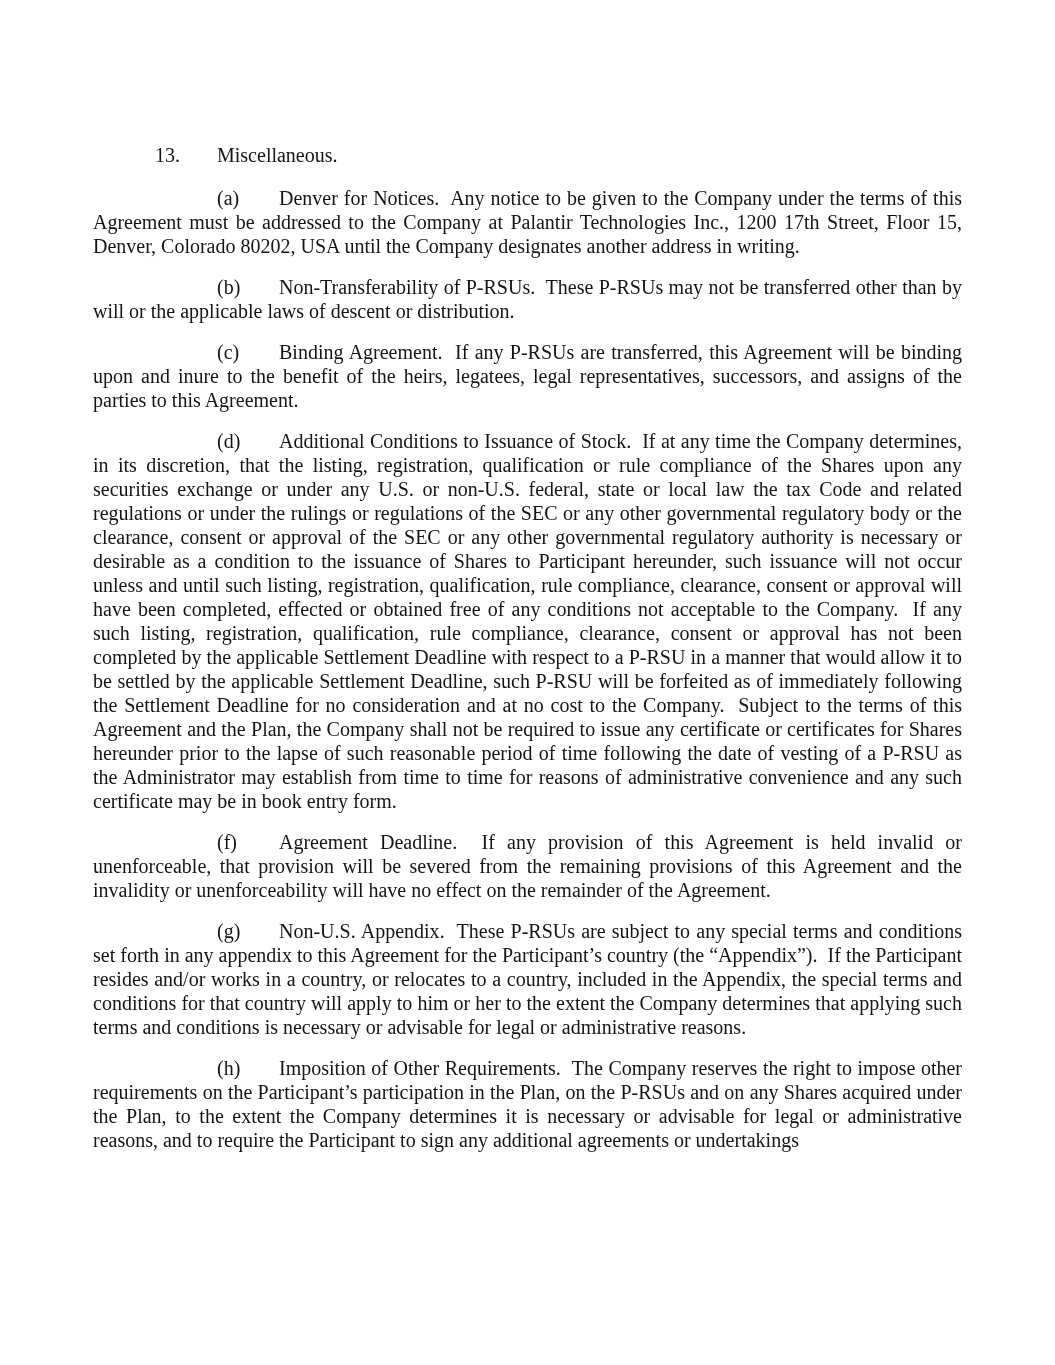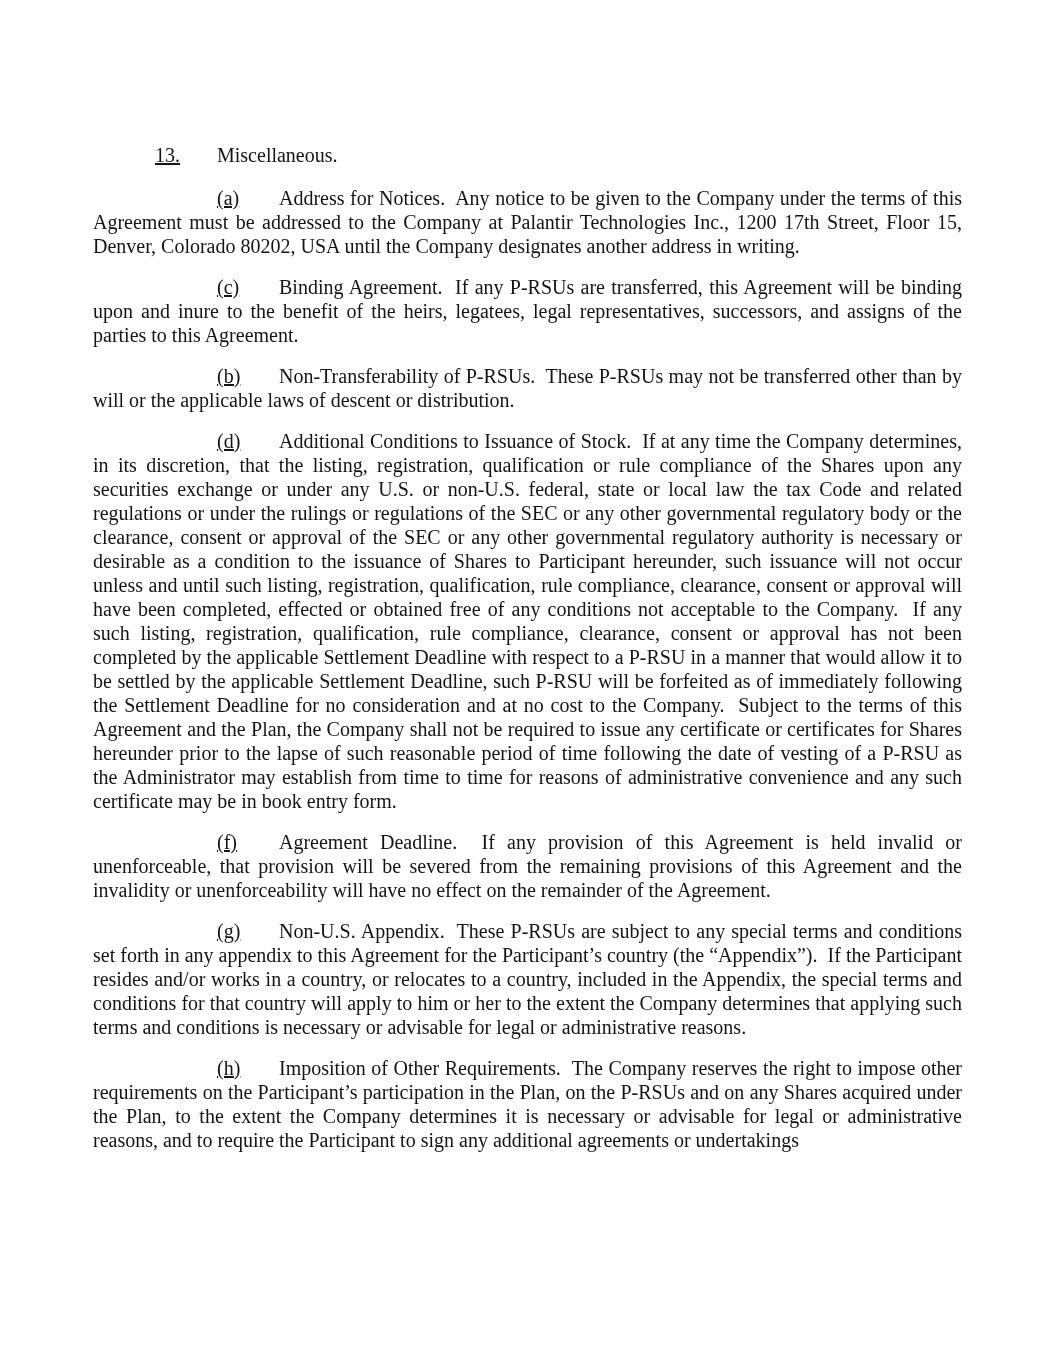--- a/index.html
+++ b/index.html
@@ -32,21 +32,20 @@
   p.heading-line {
     margin: 0 0 19px 0;
     text-align: left;
     text-indent: 62px;
   }
   .tabbox {
     display: inline-block;
     width: 62px;
     text-indent: 0;
     text-align: left;
-    text-decoration: underline;
   }
   .u {
     text-decoration-thickness: 1px;
     text-underline-offset: 3px;
   }
   .footer {
     position: absolute;
     top: 1258px;
     left: 0;
     width: 1055px;
@@ -54,25 +53,25 @@
   }
 </style>
 </head>
 <body>
 
 <div class="page">
   <div class="content">
 
     <p class="heading-line"><span class="tabbox">13.</span><span class="u">Miscellaneous</span><span>.</span></p>
 
-    <p class="block"><span class="tabbox">(a)</span><span class="u">Address for Notices</span><span>.&nbsp; Any notice to be given to the Company under the terms of this Agreement must be addressed to the Company at Palantir Technologies Inc., 1200 17th Street, Floor 15, Denver, Colorado 80202, USA until the Company designates another address in writing.</span></p>
+    <p class="block"><span class="tabbox">(a)</span><span class="u">Denver for Notices</span><span>.&nbsp; Any notice to be given to the Company under the terms of this Agreement must be addressed to the Company at Palantir Technologies Inc., 1200 17th Street, Floor 15, Denver, Colorado 80202, USA until the Company designates another address in writing.</span></p>
+
+    <p class="block"><span class="tabbox">(b)</span><span class="u">Non-Transferability of P-RSUs</span><span>.&nbsp; These P-RSUs may not be transferred other than by will or the applicable laws of descent or distribution.</span></p>
 
     <p class="block"><span class="tabbox">(c)</span><span class="u">Binding Agreement</span><span>.&nbsp; If any P-RSUs are transferred, this Agreement will be binding upon and inure to the benefit of the heirs, legatees, legal representatives, successors, and assigns of the parties to this Agreement.</span></p>
-
-    <p class="block"><span class="tabbox">(b)</span><span class="u">Non-Transferability of P-RSUs</span><span>.&nbsp; These P-RSUs may not be transferred other than by will or the applicable laws of descent or distribution.</span></p>
 
     <p class="block"><span class="tabbox">(d)</span><span class="u">Additional Conditions to Issuance of Stock</span><span>.&nbsp; If at any time the Company determines, in its discretion, that the listing, registration, qualification or rule compliance of the Shares upon any securities exchange or under any U.S. or non-U.S. federal, state or local law the tax Code and related regulations or under the rulings or regulations of the SEC or any other governmental regulatory body or the clearance, consent or approval of the SEC or any other governmental regulatory authority is necessary or desirable as a condition to the issuance of Shares to Participant hereunder, such issuance will not occur unless and until such listing, registration, qualification, rule compliance, clearance, consent or approval will have been completed, effected or obtained free of any conditions not acceptable to the Company.&nbsp; If any such listing, registration, qualification, rule compliance, clearance, consent or approval has not been completed by the applicable Settlement Deadline with respect to a P-RSU in a manner that would allow it to be settled by the applicable Settlement Deadline, such P-RSU will be forfeited as of immediately following the Settlement Deadline for no consideration and at no cost to the Company.&nbsp; Subject to the terms of this Agreement and the Plan, the Company shall not be required to issue any certificate or certificates for Shares hereunder prior to the lapse of such reasonable period of time following the date of vesting of a P-RSU as the Administrator may establish from time to time for reasons of administrative convenience and any such certificate may be in book entry form.</span></p>
 
 
     <p class="block"><span class="tabbox">(f)</span><span class="u">Agreement Deadline</span><span>.&nbsp; If any provision of this Agreement is held invalid or unenforceable, that provision will be severed from the remaining provisions of this Agreement and the invalidity or unenforceability will have no effect on the remainder of the Agreement.</span></p>
 
     <p class="block"><span class="tabbox">(g)</span><span class="u">Non-U.S. Appendix</span><span>.&nbsp; These P-RSUs are subject to any special terms and conditions set forth in any appendix to this Agreement for the Participant’s country (the “</span><span class="u">Appendix</span><span>”).&nbsp; If the Participant resides and/or works in a country, or relocates to a country, included in the Appendix, the special terms and conditions for that country will apply to him or her to the extent the Company determines that applying such terms and conditions is necessary or advisable for legal or administrative reasons.</span></p>
 
     <p class="block"><span class="tabbox">(h)</span><span class="u">Imposition of Other Requirements</span><span>.&nbsp; The Company reserves the right to impose other requirements on the Participant’s participation in the Plan, on the P-RSUs and on any Shares acquired under the Plan, to the extent the Company determines it is necessary or advisable for legal or administrative reasons, and to require the Participant to sign any additional agreements or undertakings</span></p>
 

